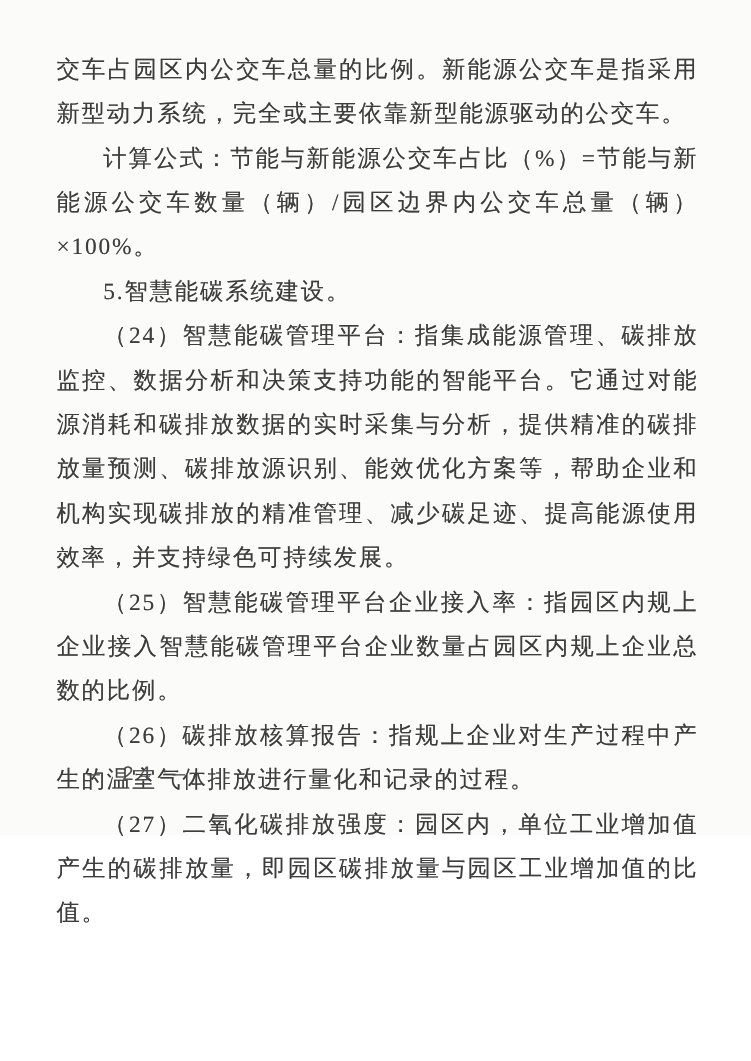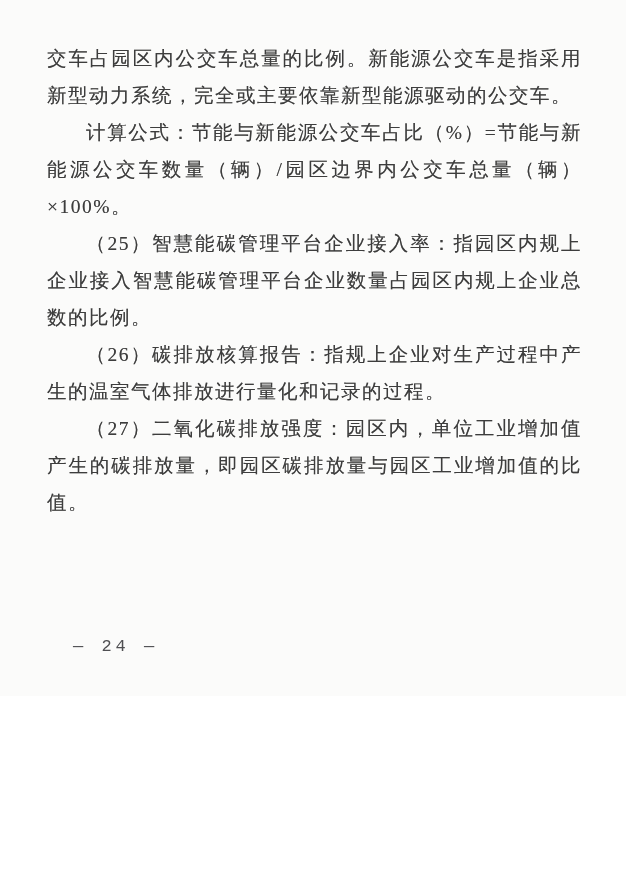--- a/index.html
+++ b/index.html
@@ -52,18 +52,20 @@
   }
 </style>
 </head>
 <body>
 
 <div class="page">
   <div class="content">
 
   <p>交车占园区内公交车总量的比例。新能源公交车是指采用新型动力系统，完全或主要依靠新型能源驱动的公交车。</p>
       <p class="indent">计算公式：节能与新能源公交车占比（%）=节能与新能源公交车数量（辆）/园区边界内公交车总量（辆）×100%。</p>
+      <p class="indent">5.智慧能碳系统建设。</p>
+      <p class="indent">（24）智慧能碳管理平台：指集成能源管理、碳排放监控、数据分析和决策支持功能的智能平台。它通过对能源消耗和碳排放数据的实时采集与分析，提供精准的碳排放量预测、碳排放源识别、能效优化方案等，帮助企业和机构实现碳排放的精准管理、减少碳足迹、提高能源使用效率，并支持绿色可持续发展。</p>
       <p class="indent">（25）智慧能碳管理平台企业接入率：指园区内规上企业接入智慧能碳管理平台企业数量占园区内规上企业总数的比例。</p>
       <p class="indent">（26）碳排放核算报告：指规上企业对生产过程中产生的温室气体排放进行量化和记录的过程。</p>
       <p class="indent">（27）二氧化碳排放强度：园区内，单位工业增加值产生的碳排放量，即园区碳排放量与园区工业增加值的比值。</p>
     </div>
   <div class="footer">— 24 —</div>
 </div>
 
 </body></html>

